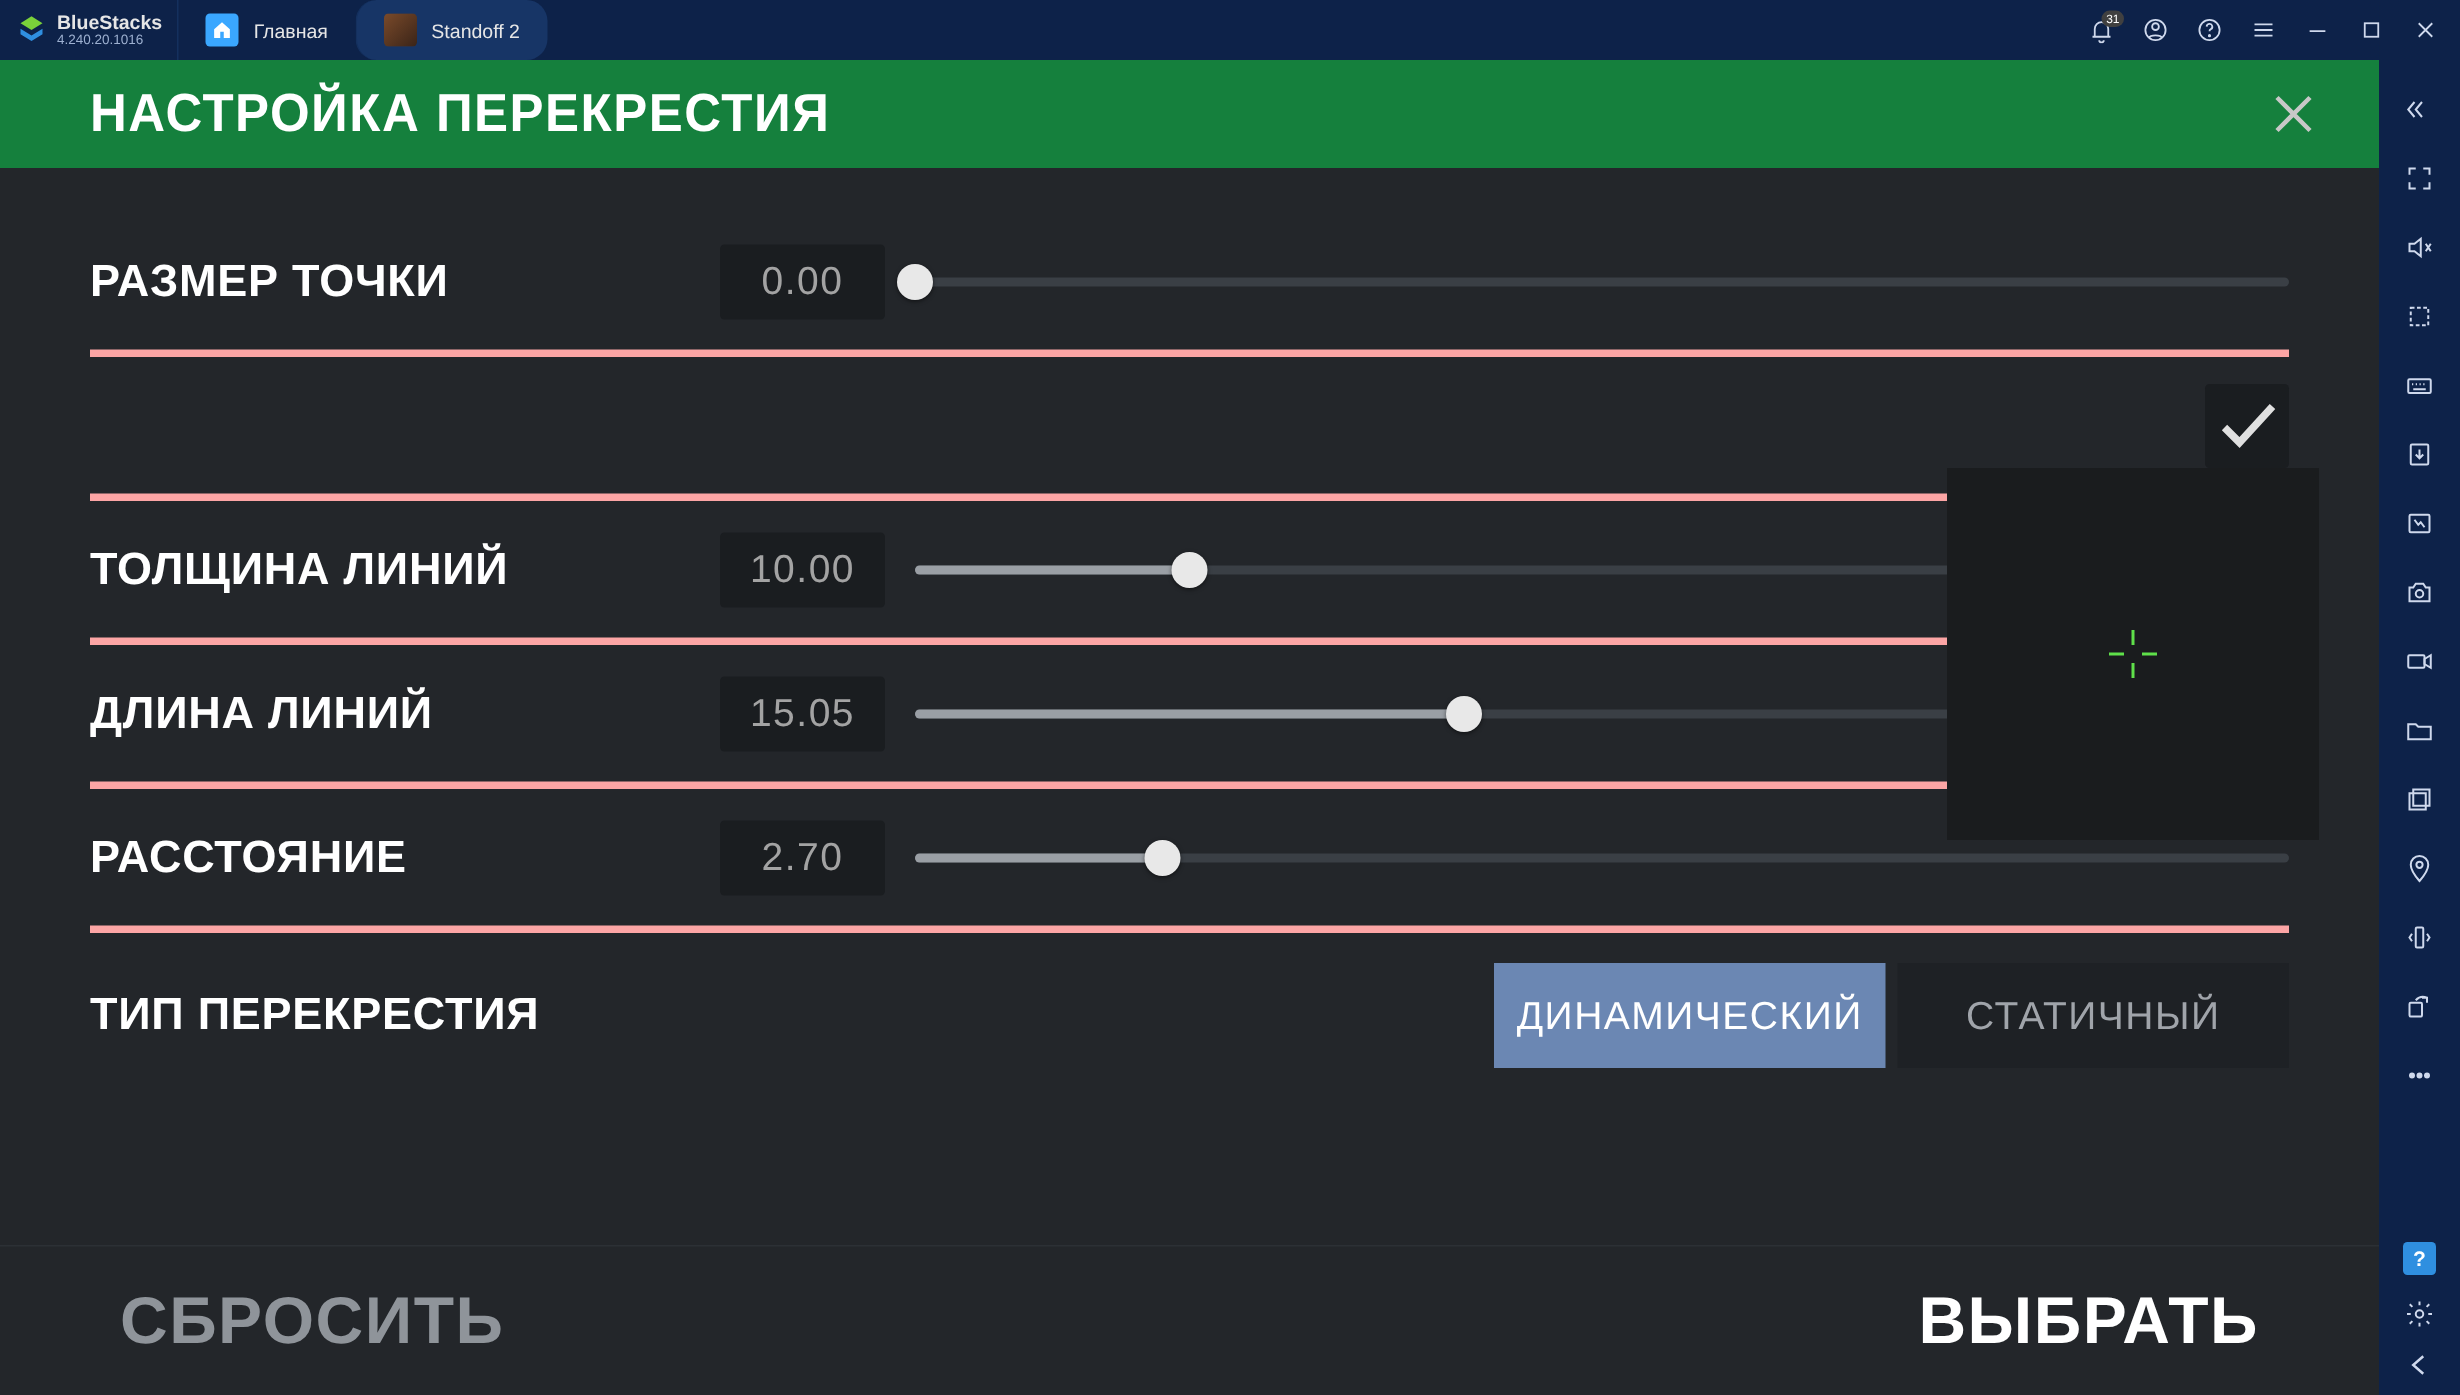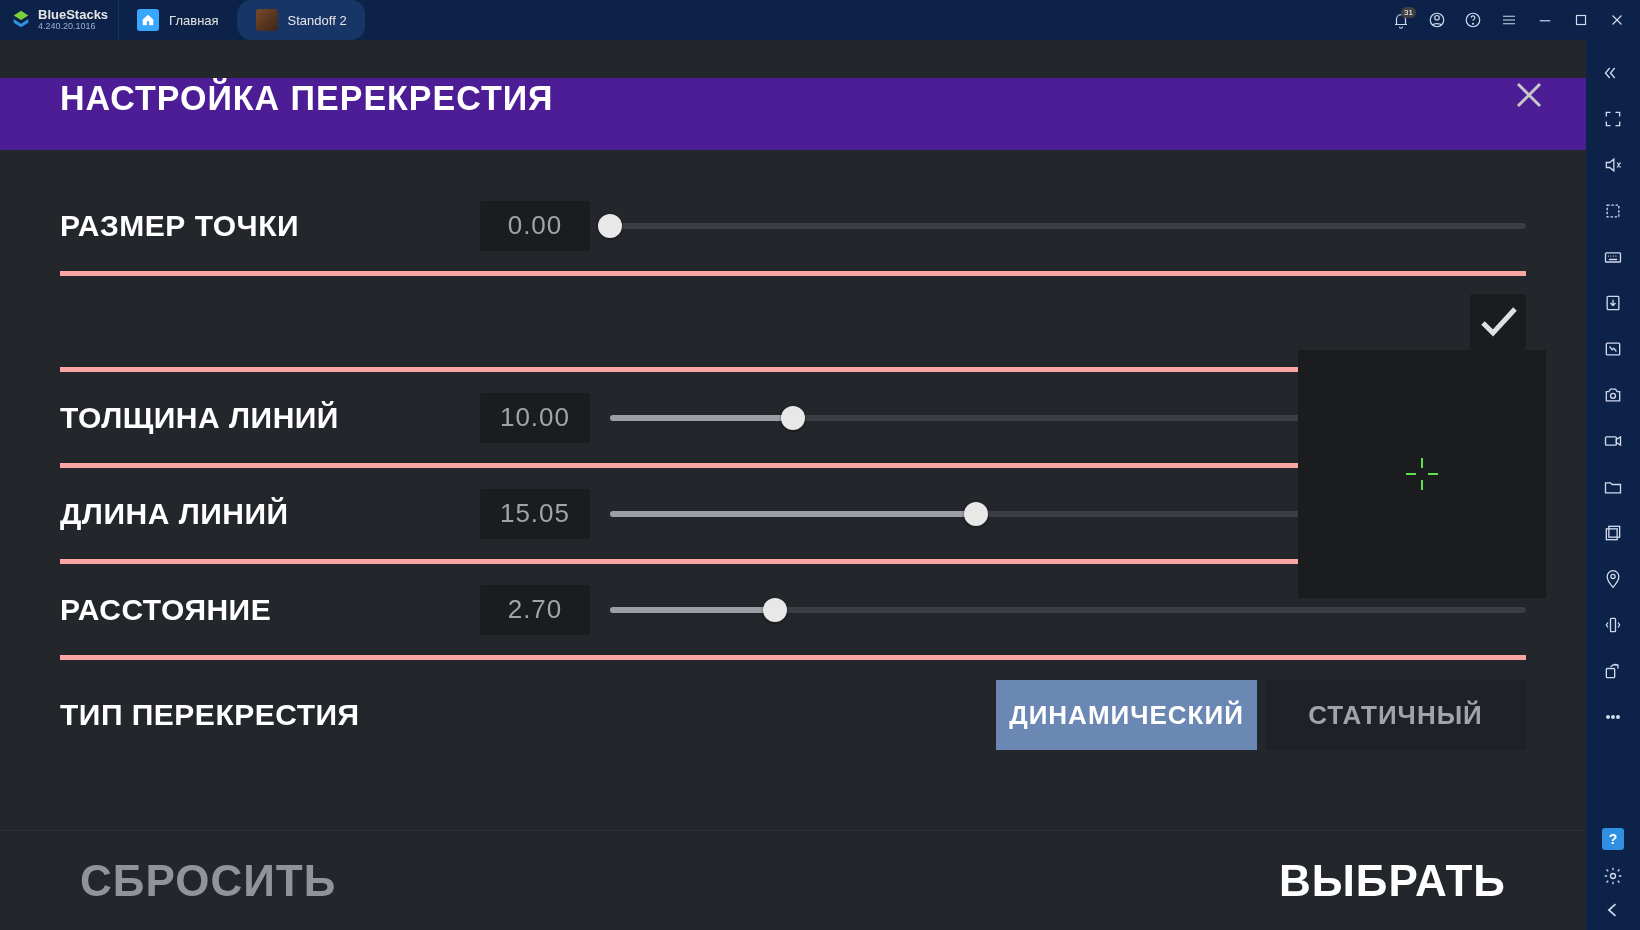--- a/index.html
+++ b/index.html
@@ -56,24 +56,23 @@
   .rail-bottom { display:flex; flex-direction:column; align-items:center; padding-bottom:10px; }
   .rail-help { width:22px; height:22px; background:#2f8fe0; border-radius:3px; display:flex; align-items:center; justify-content:center; font-size:14px; color:#fff; font-weight:bold; margin-bottom:16px; cursor:pointer;}
   .rail-gear { width:20px; height:20px; margin-bottom:14px; cursor:pointer;}
   .rail-gear svg { width:20px; height:20px; stroke:#cfd9ed; fill:none; stroke-width:1.6; }
   .rail-back { width:20px; height:20px; cursor:pointer;}
   .rail-back svg { width:20px; height:20px; stroke:#cfd9ed; fill:none; stroke-width:2; }
 
   
   .panel-header {
     height:72px;
-    background:#4c1d95;
-    display:flex; align-items:flex-start; justify-content:space-between;
+    background:#15803d;
+    display:flex; align-items:center; justify-content:space-between;
     padding:0 40px 0 60px;
-    margin-top:38px;
   }
   .panel-title {
     color:#fff; font-size:34px; font-weight:700; letter-spacing:1px;
     font-family: "Arial Narrow", Arial, sans-serif;
     transform:scaleY(1.05);
   }
   .panel-close { width:34px; height:34px; cursor:pointer; }
   .panel-close svg { width:34px; height:34px; stroke:#c8c8c8; stroke-width:3; fill:none; }
 
   
@@ -127,21 +126,21 @@
     display:flex; align-items:center; justify-content:center;
     cursor:pointer;
   }
   .row-check svg { width:46px; height:46px; stroke:#e0e0e0; stroke-width:5; fill:none; }
 
   .type-group {
     display:flex; margin-left:auto; width:530px; height:70px;
   }
   .type-btn {
     flex:1; display:flex; align-items:center; justify-content:center;
-    font-size:26px; font-weight:700; letter-spacing:1px;
+    font-size:26px; font-weight:400; letter-spacing:1px;
     font-family:"Arial Narrow", Arial, sans-serif;
     cursor:pointer;
   }
   .type-btn.active { background:#6b87b3; color:#fff; }
   .type-btn.inactive { background:#1e2125; color:#a0a4aa; margin-left:8px;}
 
   
   .preview {
     position:absolute;
     right:40px; top:200px;

